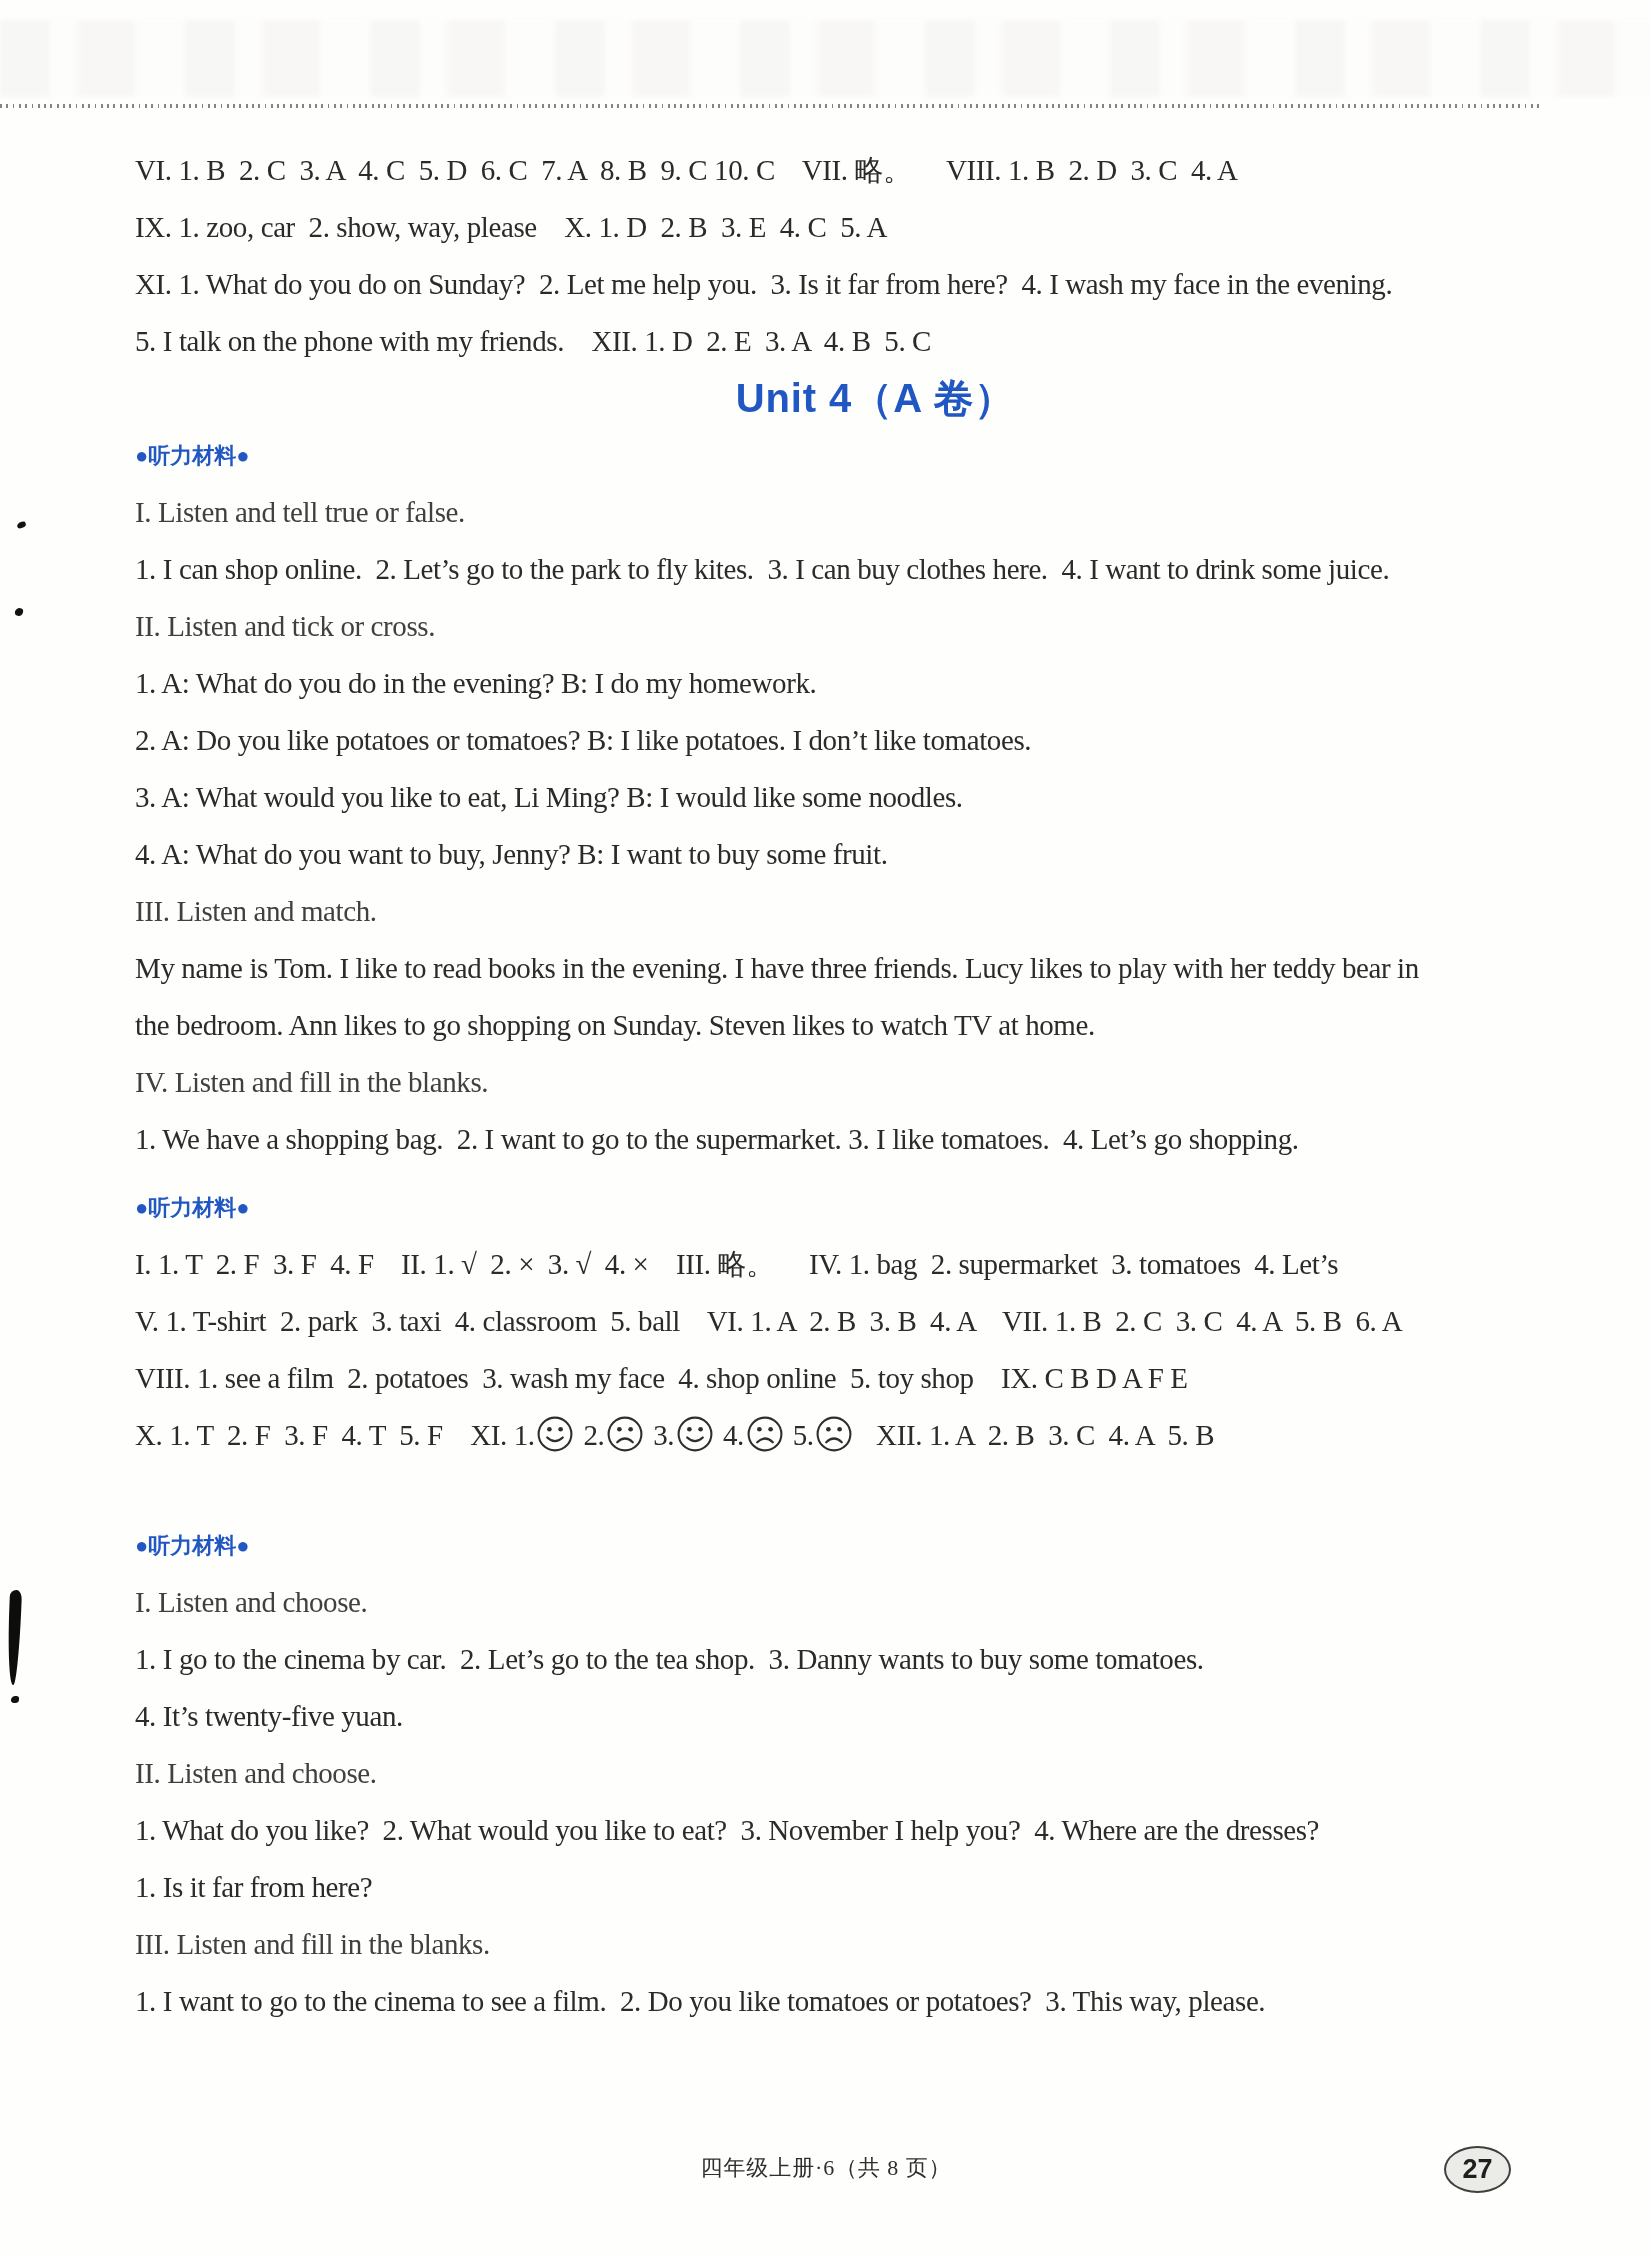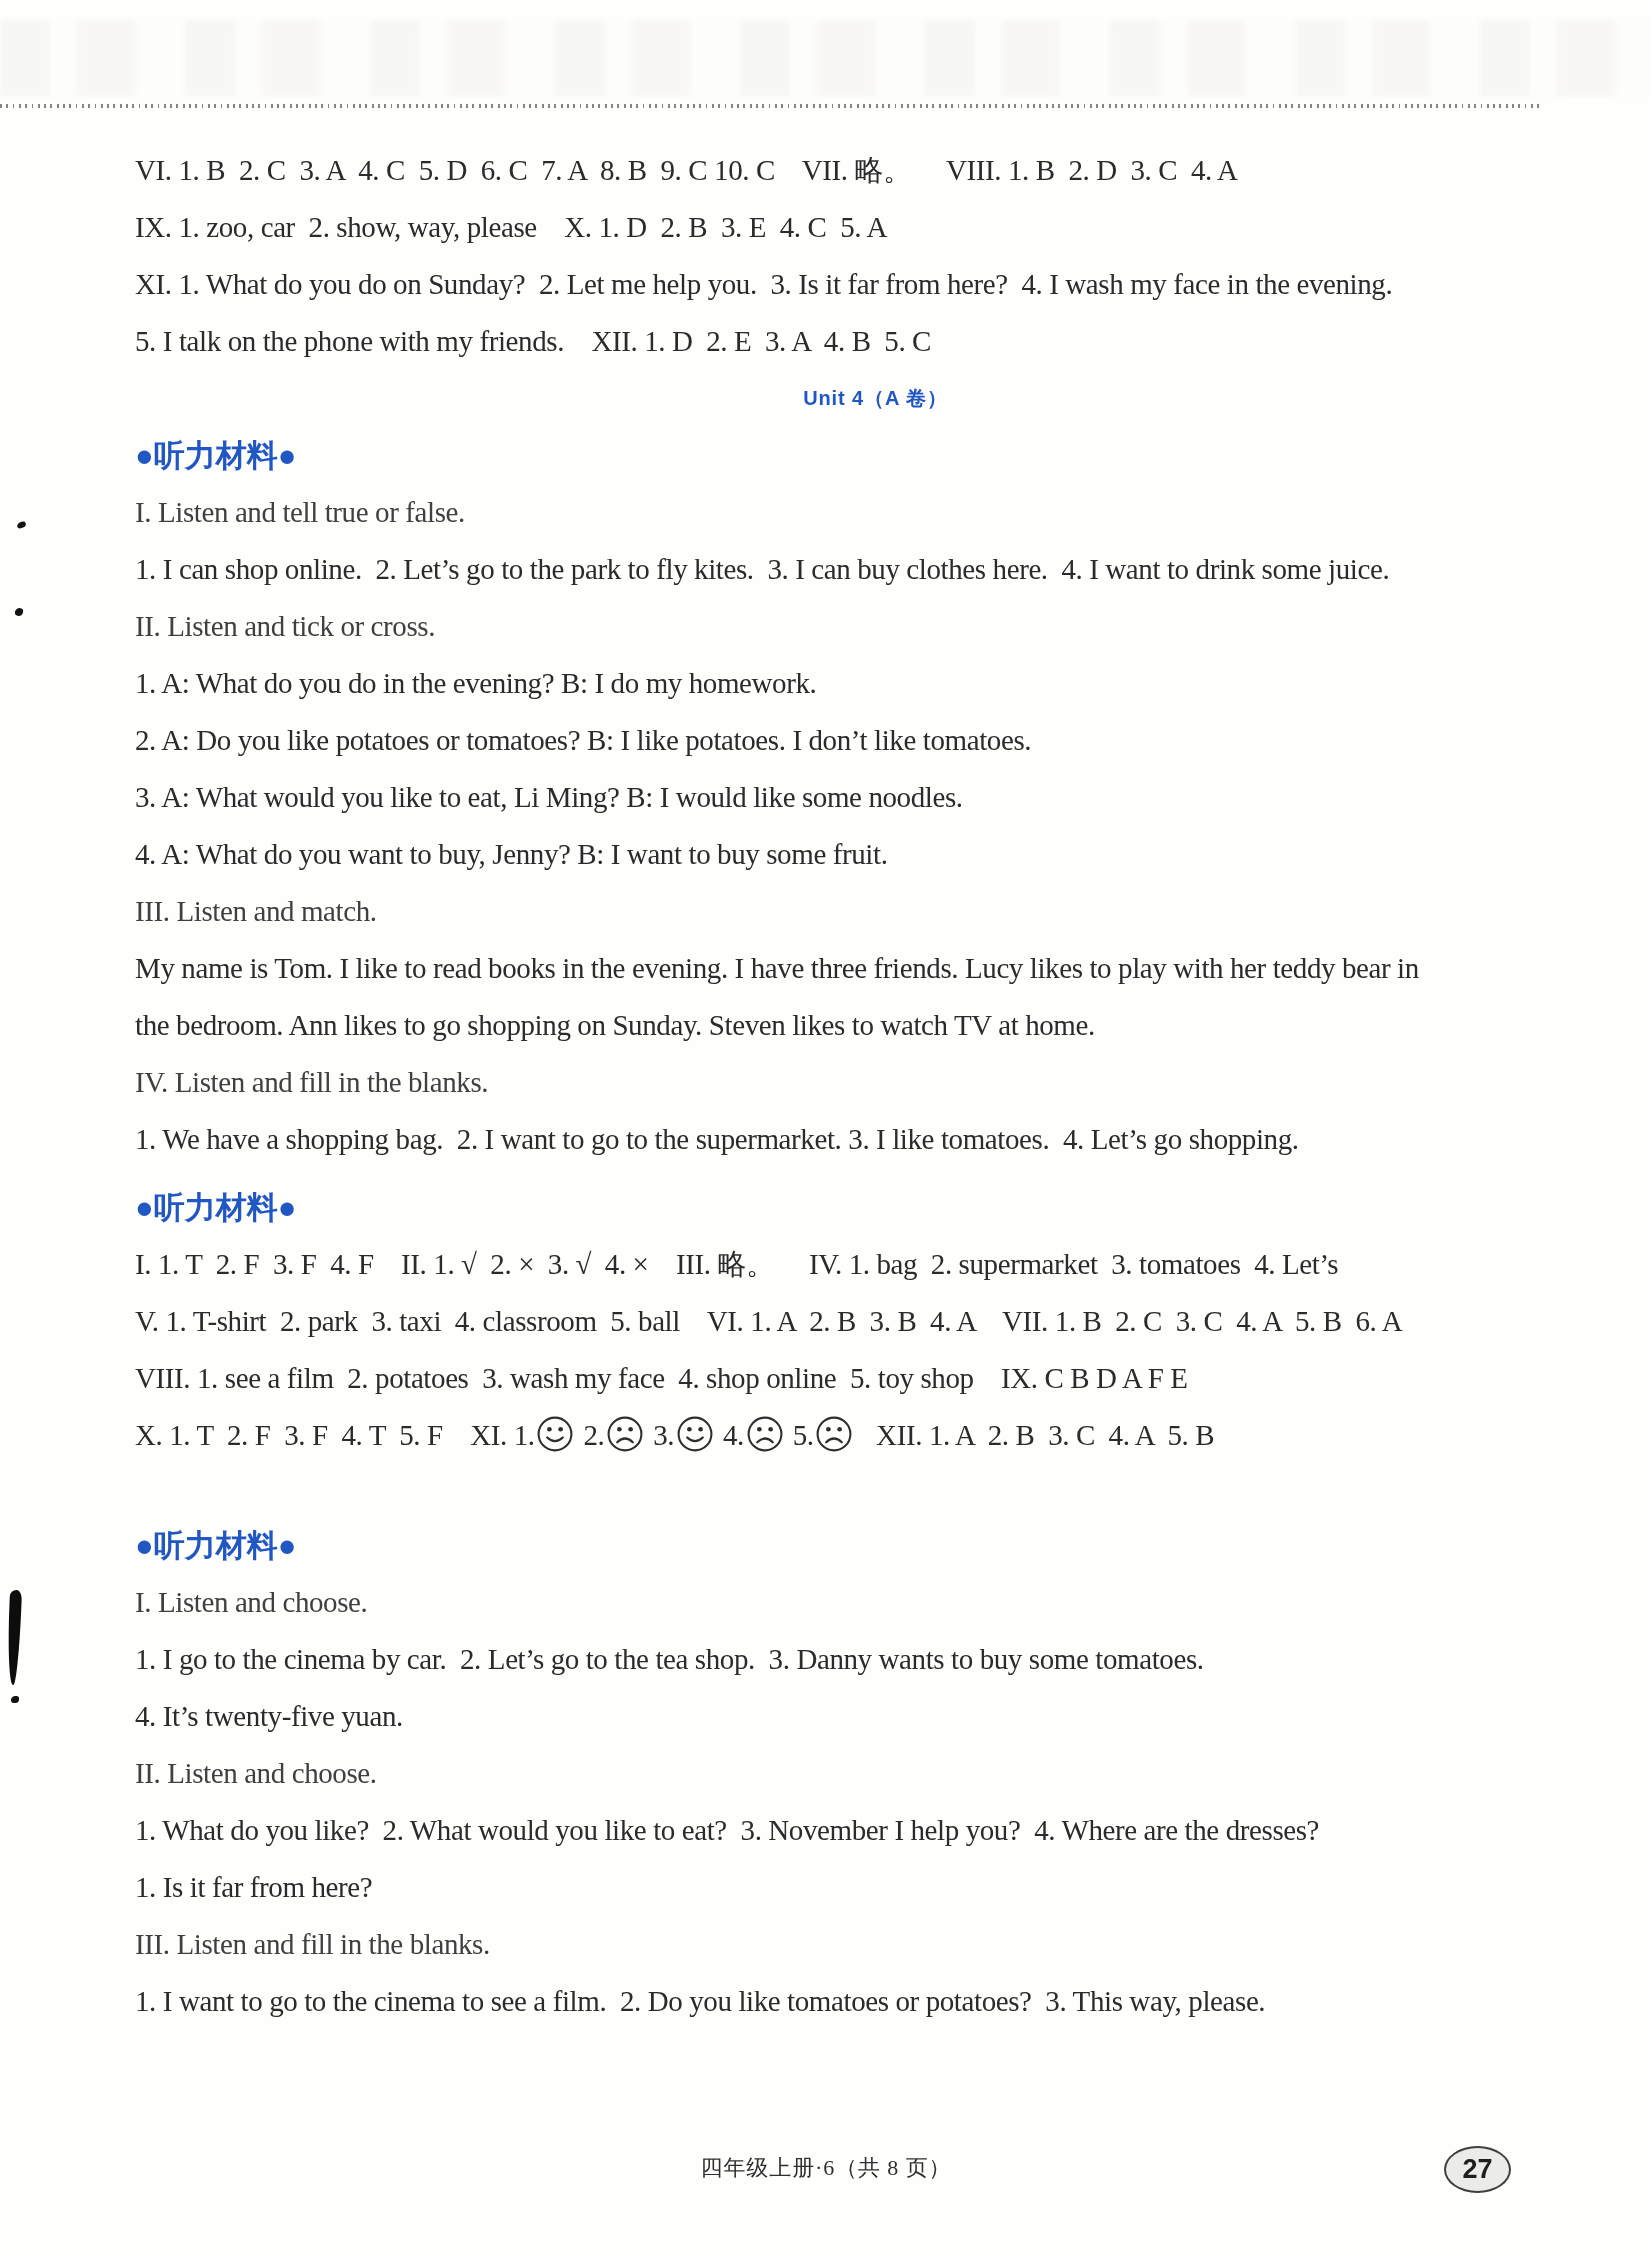--- a/index.html
+++ b/index.html
@@ -32,26 +32,26 @@
   }
   .line{
     height:57px;line-height:57px;
     font-size:29px;letter-spacing:-0.4px;
     white-space:pre;
   }
   .line.bold{font-weight:normal;color:#404040;}
   .unit-title{
     height:57px;line-height:57px;text-align:center;
     font-family:"Liberation Sans", sans-serif;
-    font-weight:bold;font-size:20px;letter-spacing:0.9px;
+    font-weight:bold;font-size:40px;letter-spacing:0.9px;
     color:#2157c2;white-space:pre;
   }
   .cjk-blue{
     height:57px;line-height:57px;
-    font-weight:bold;font-size:31px;color:#2157c2;white-space:pre;
+    font-weight:bold;font-size:22px;color:#2157c2;white-space:pre;
   }
   .spacer-12{height:10.8px;}
   .spacer-59{height:53px;}
   .face-item{white-space:pre;}
   .face-item svg{vertical-align:-8px;margin:0 9px 0 1.8px;}
   
   .footer{
     position:absolute;top:2153px;left:0;width:100%;
     text-align:center;font-size:22px;color:#2e2e2e;
     letter-spacing:0.9px;white-space:pre;

